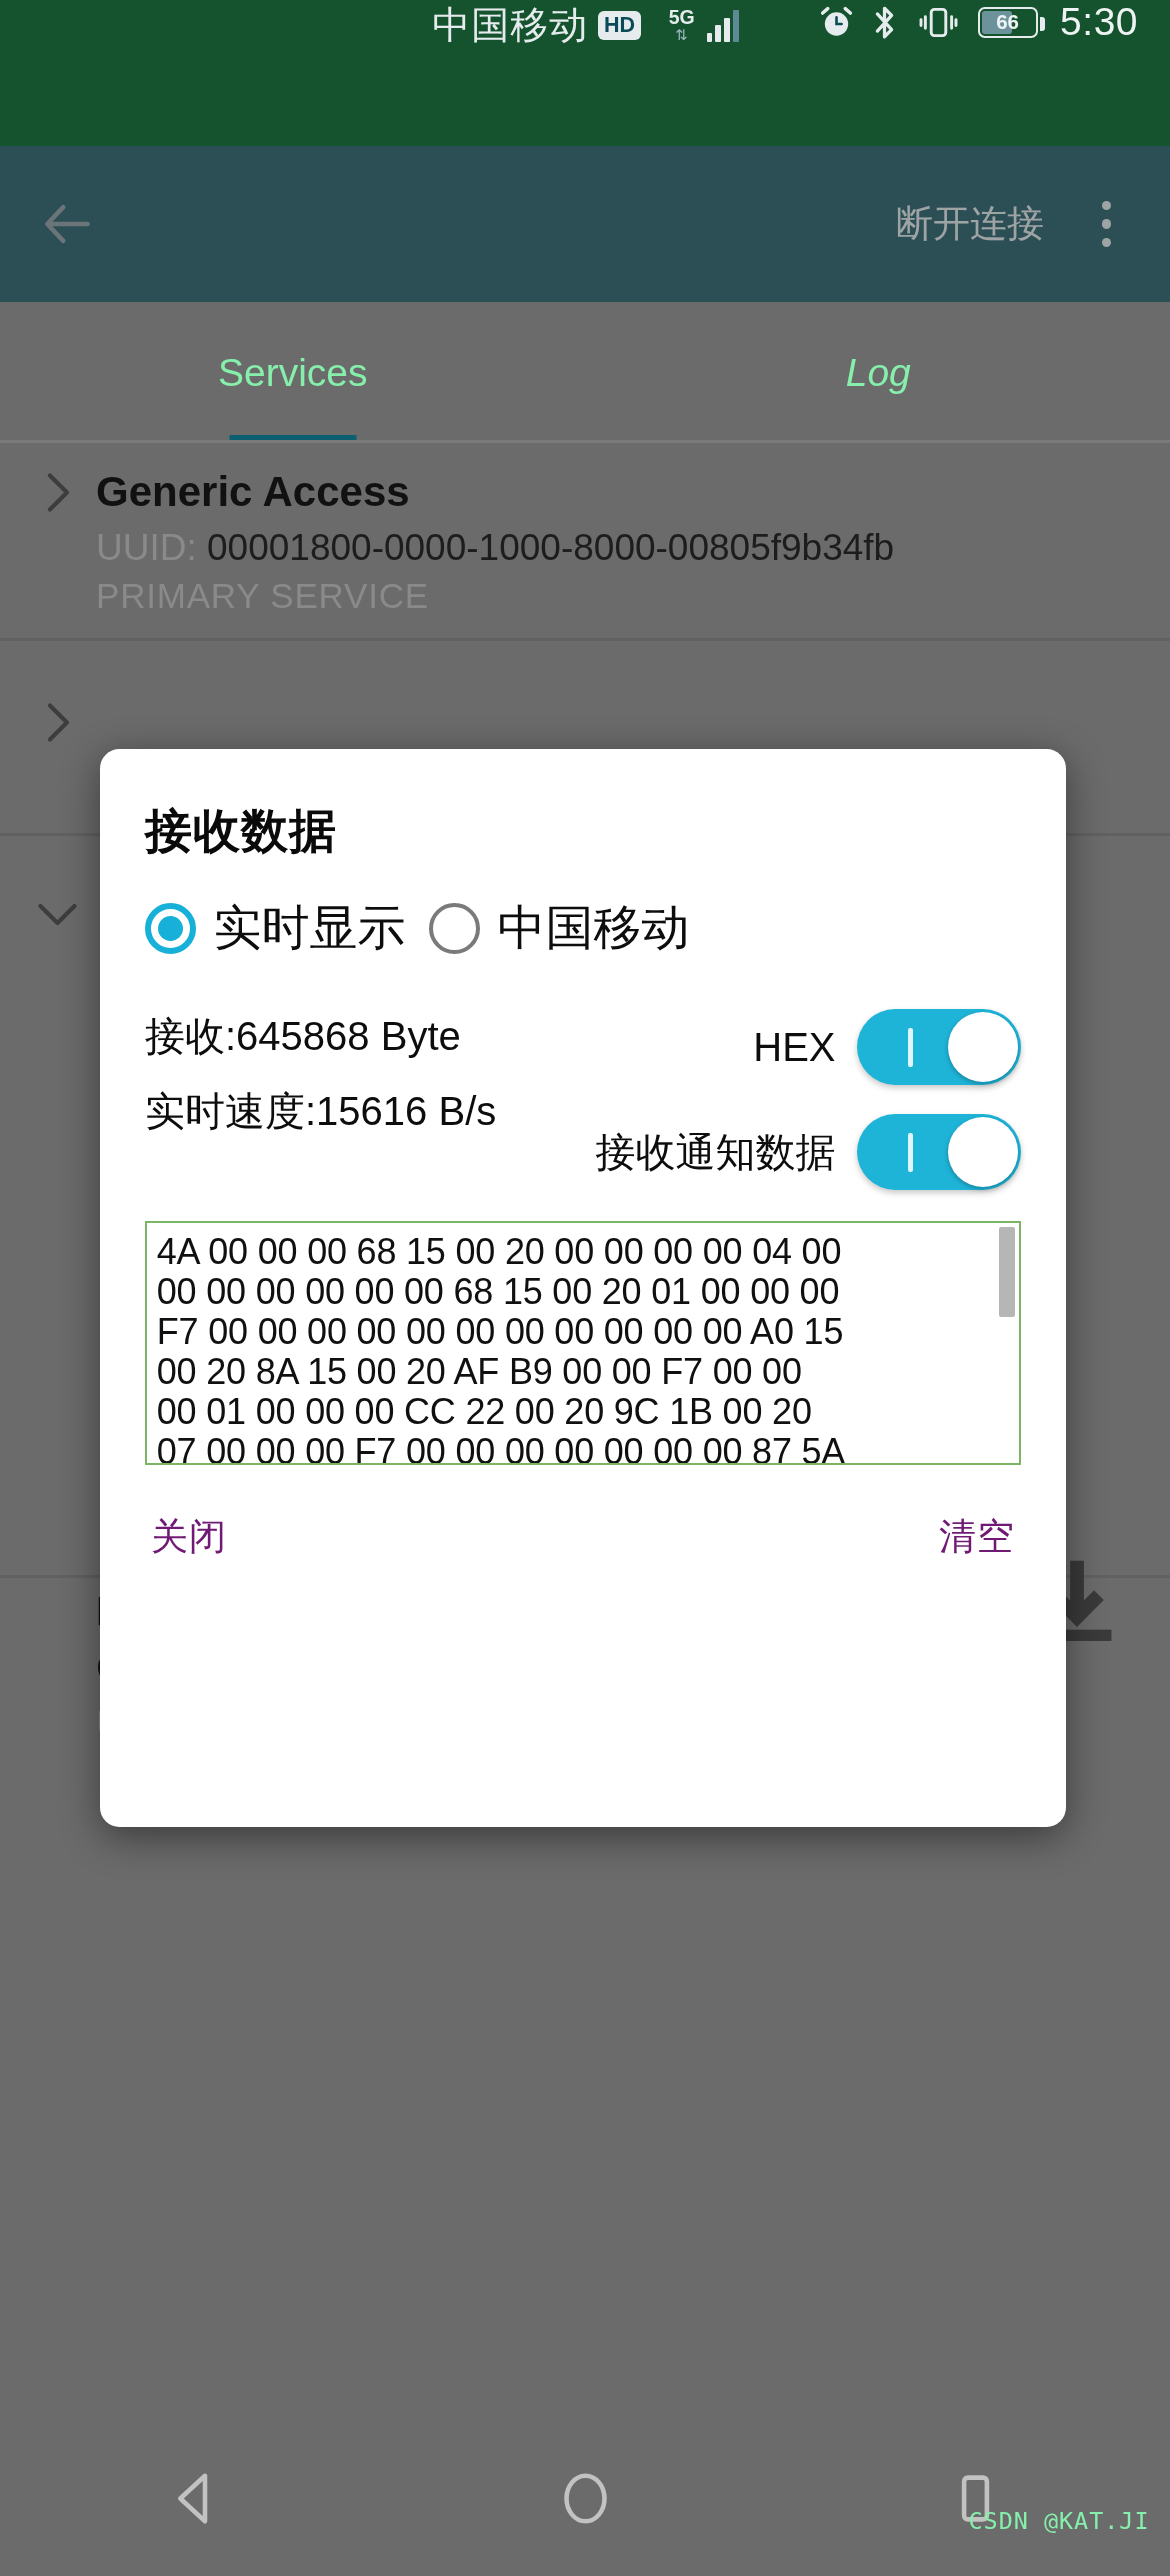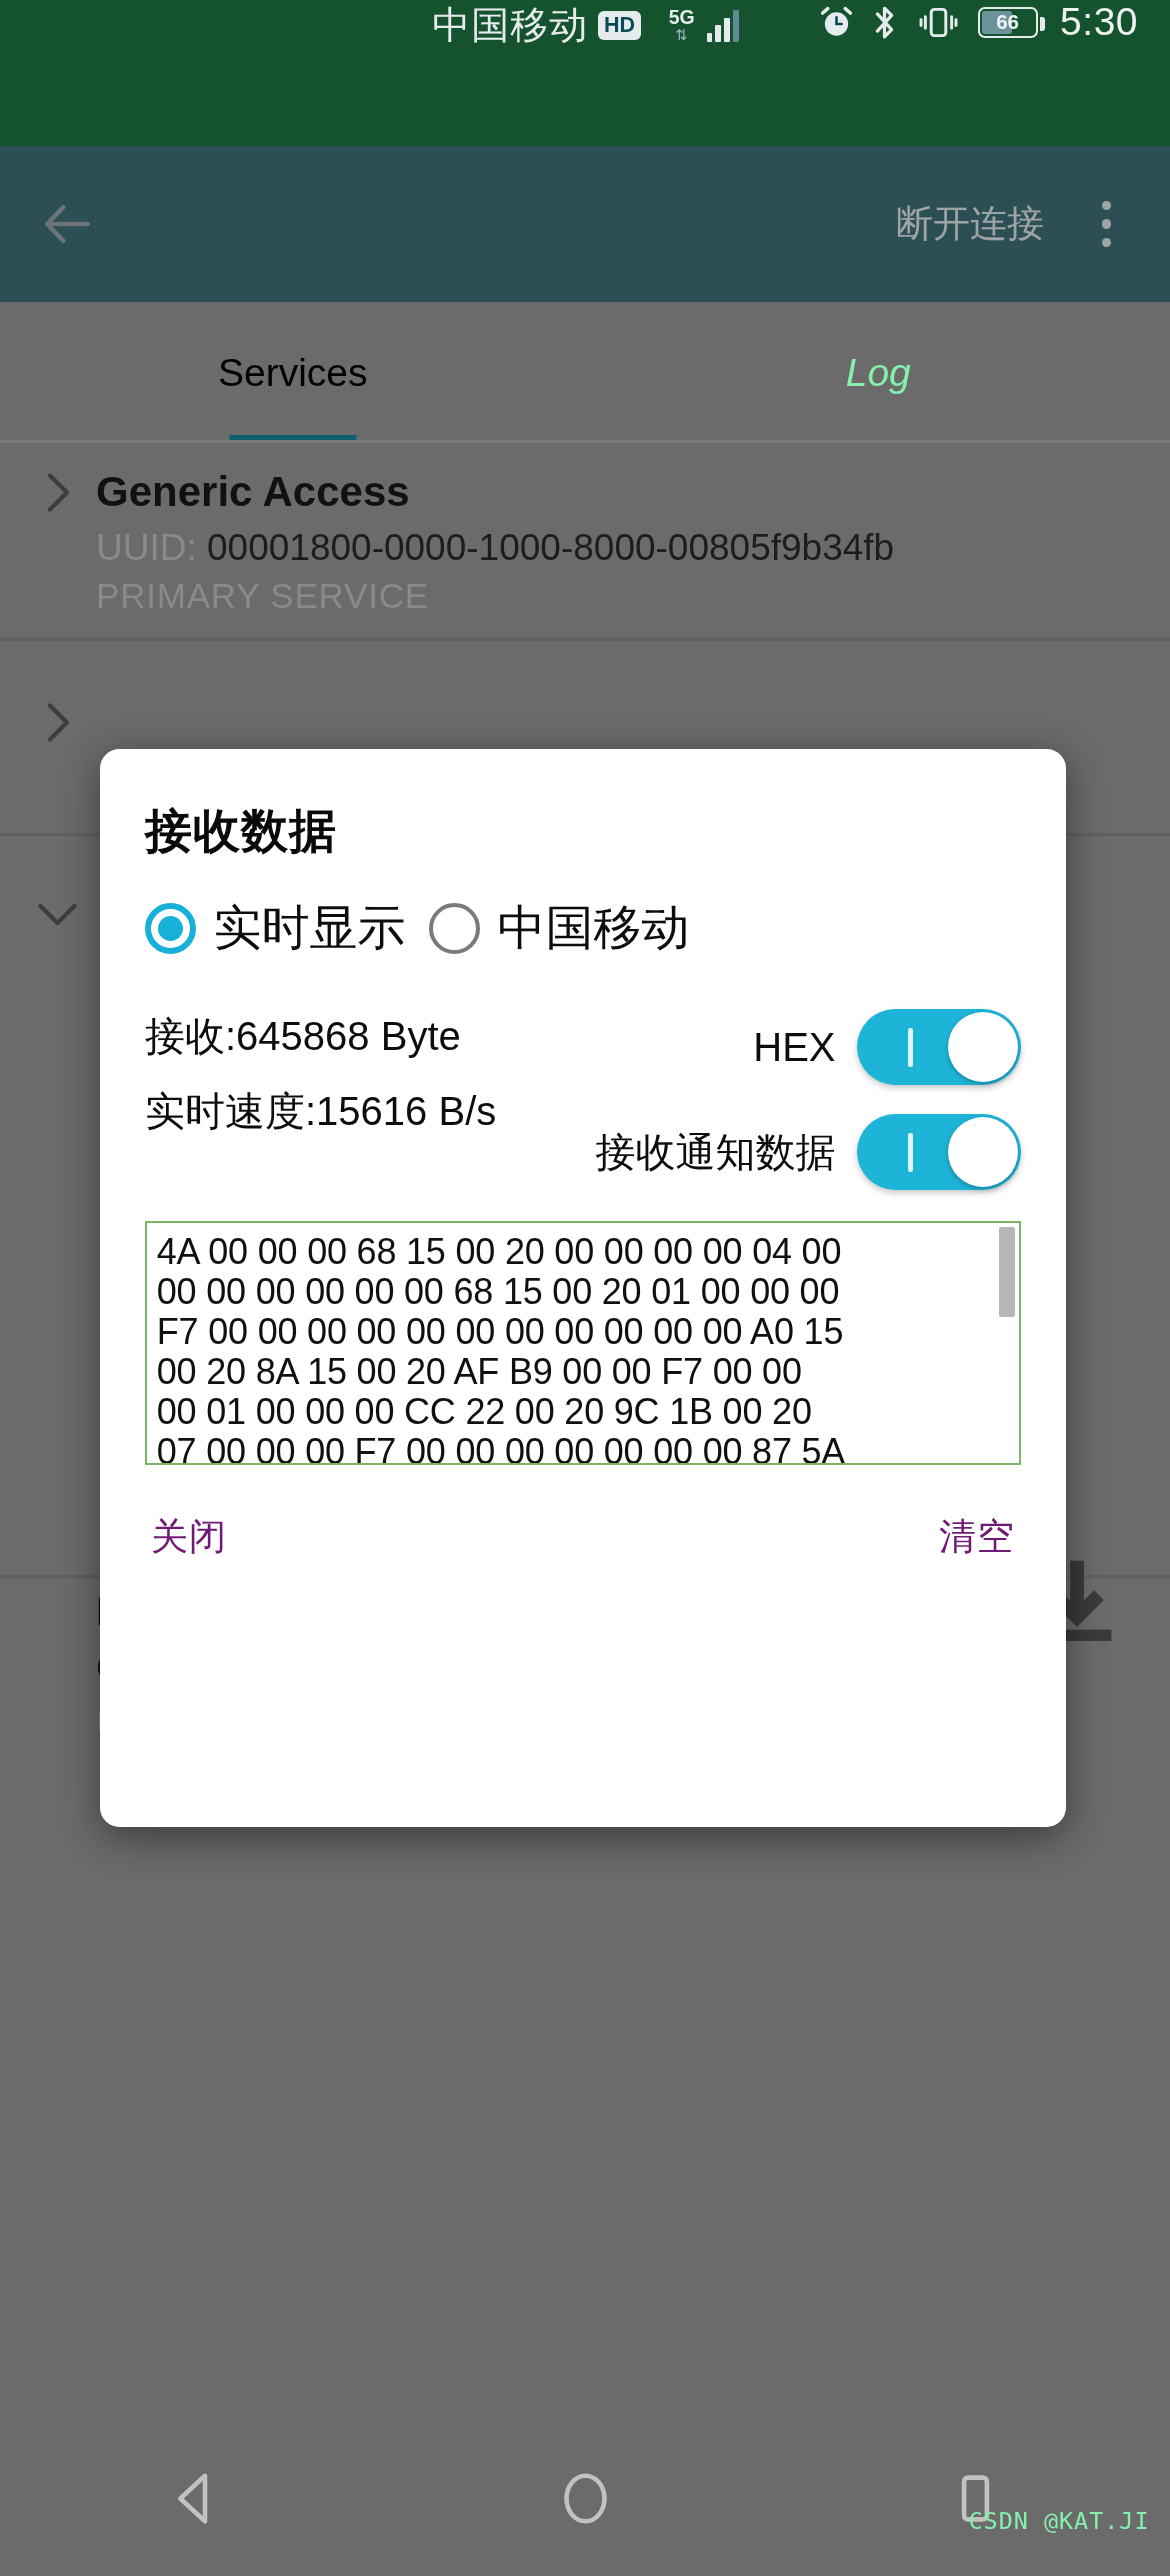--- a/index.html
+++ b/index.html
@@ -71,21 +71,21 @@
 
   
   .tabs {
     position:absolute; top:302px; left:0; width:1171px; height:141px;
     background:#6b6b6b; display:flex;
   }
   .tab {
     flex:1; display:flex; align-items:center; justify-content:center;
     font-size:39px; position:relative;
   }
-  .tab.active { color:#000000; }
+  .tab.active { color:#86efac; }
   .tab.inactive { color:#86efac;font-style:italic; }
   .tab.active::after {
     content:""; position:absolute; bottom:0; left:50%; transform:translateX(-50%);
     width:127px; height:7.8px; background:#0c5f70;
   }
   .tabs::after { content:""; position:absolute; left:0; bottom:0; width:100%; height:2.9px; background:#7a7a7a; }
 
   
   .service-list { position:absolute; top:444px; left:0; width:1171px; bottom:0; }
   .svc-row { position:relative; padding:21.5px 0 25px 0; }

